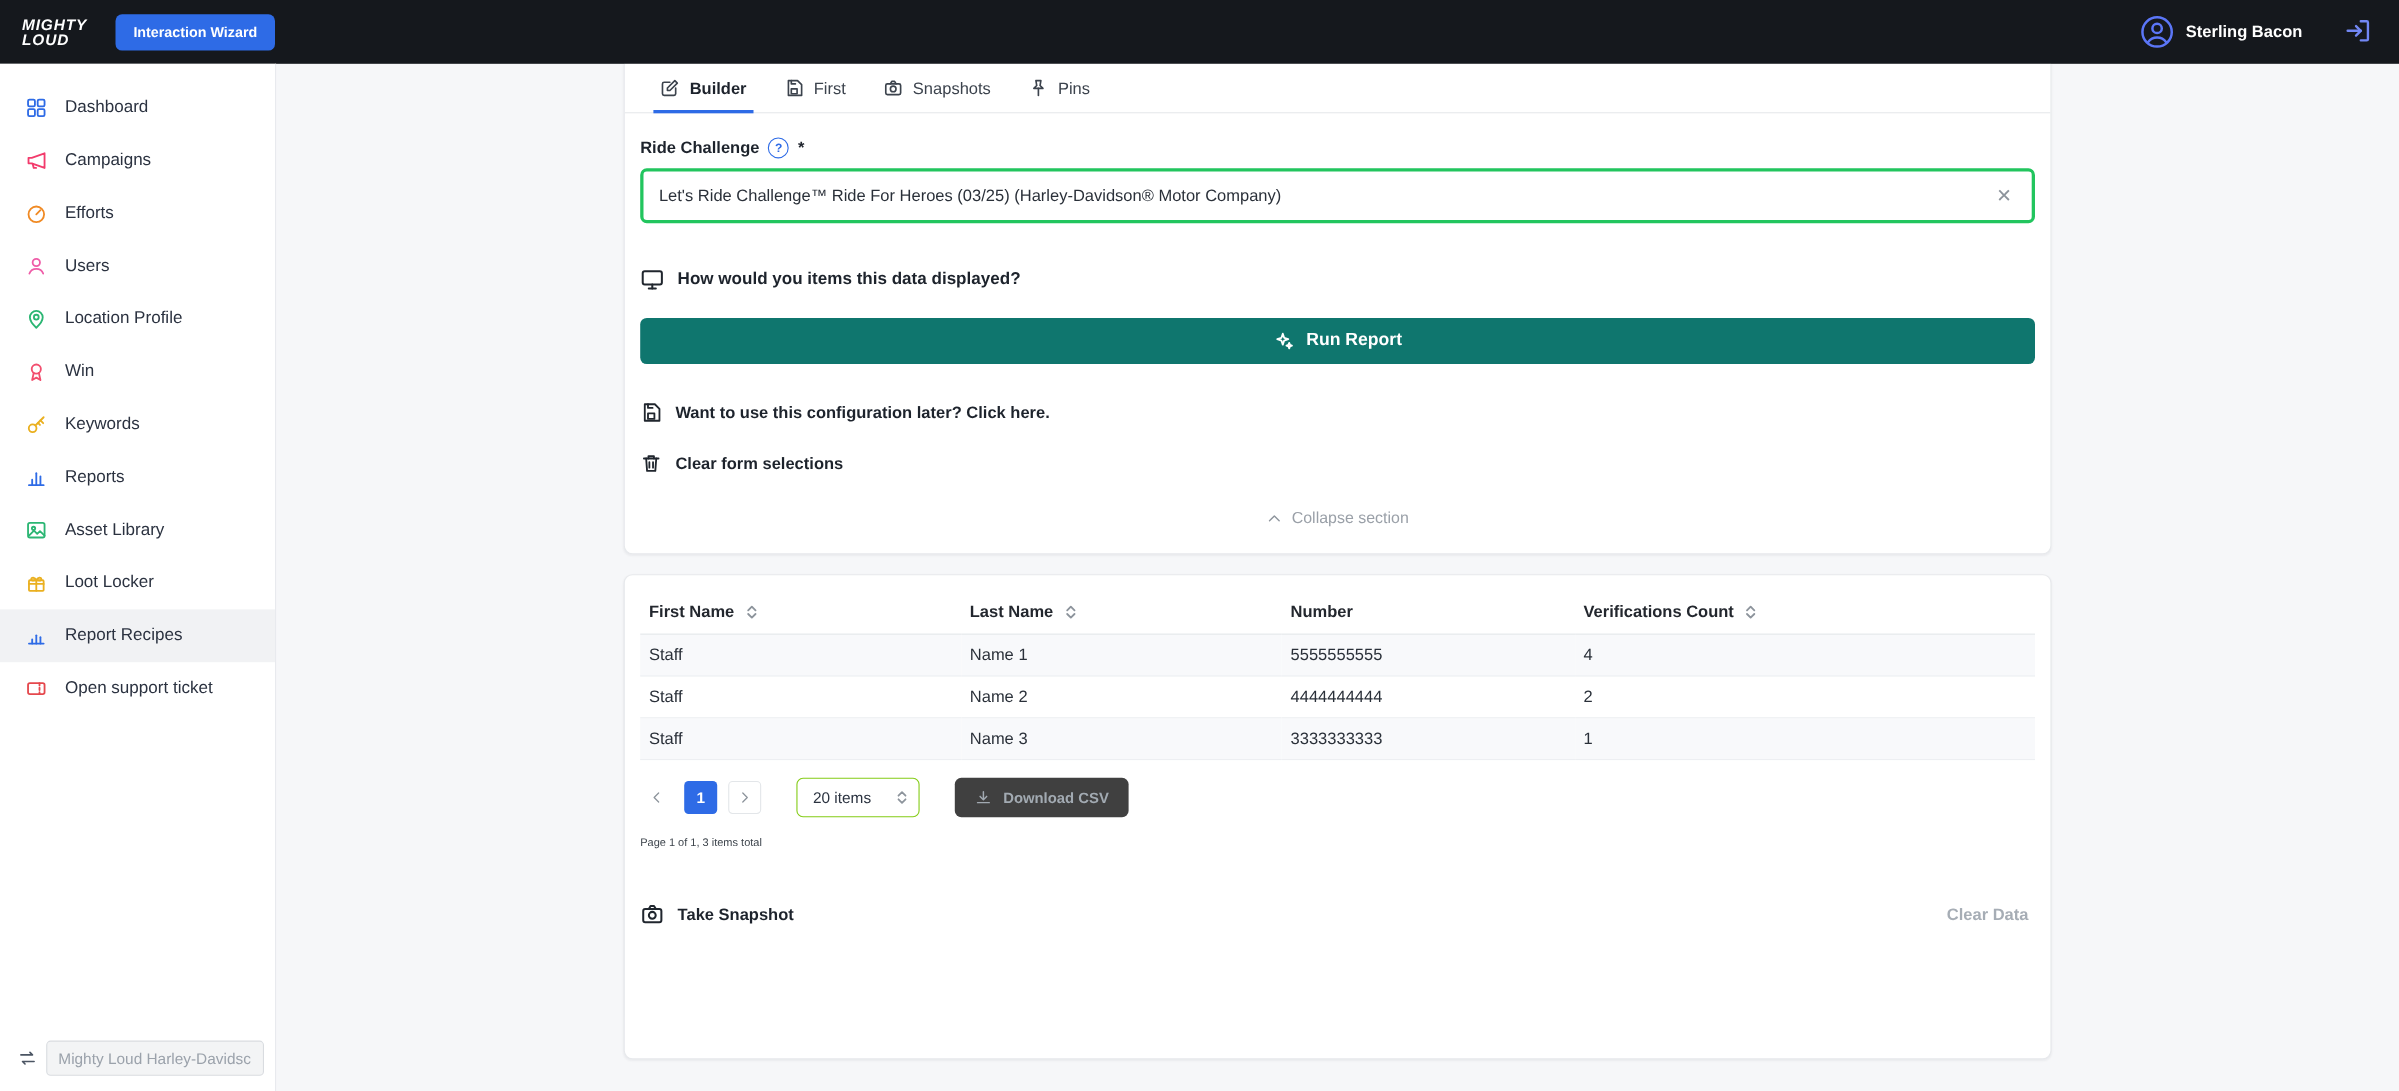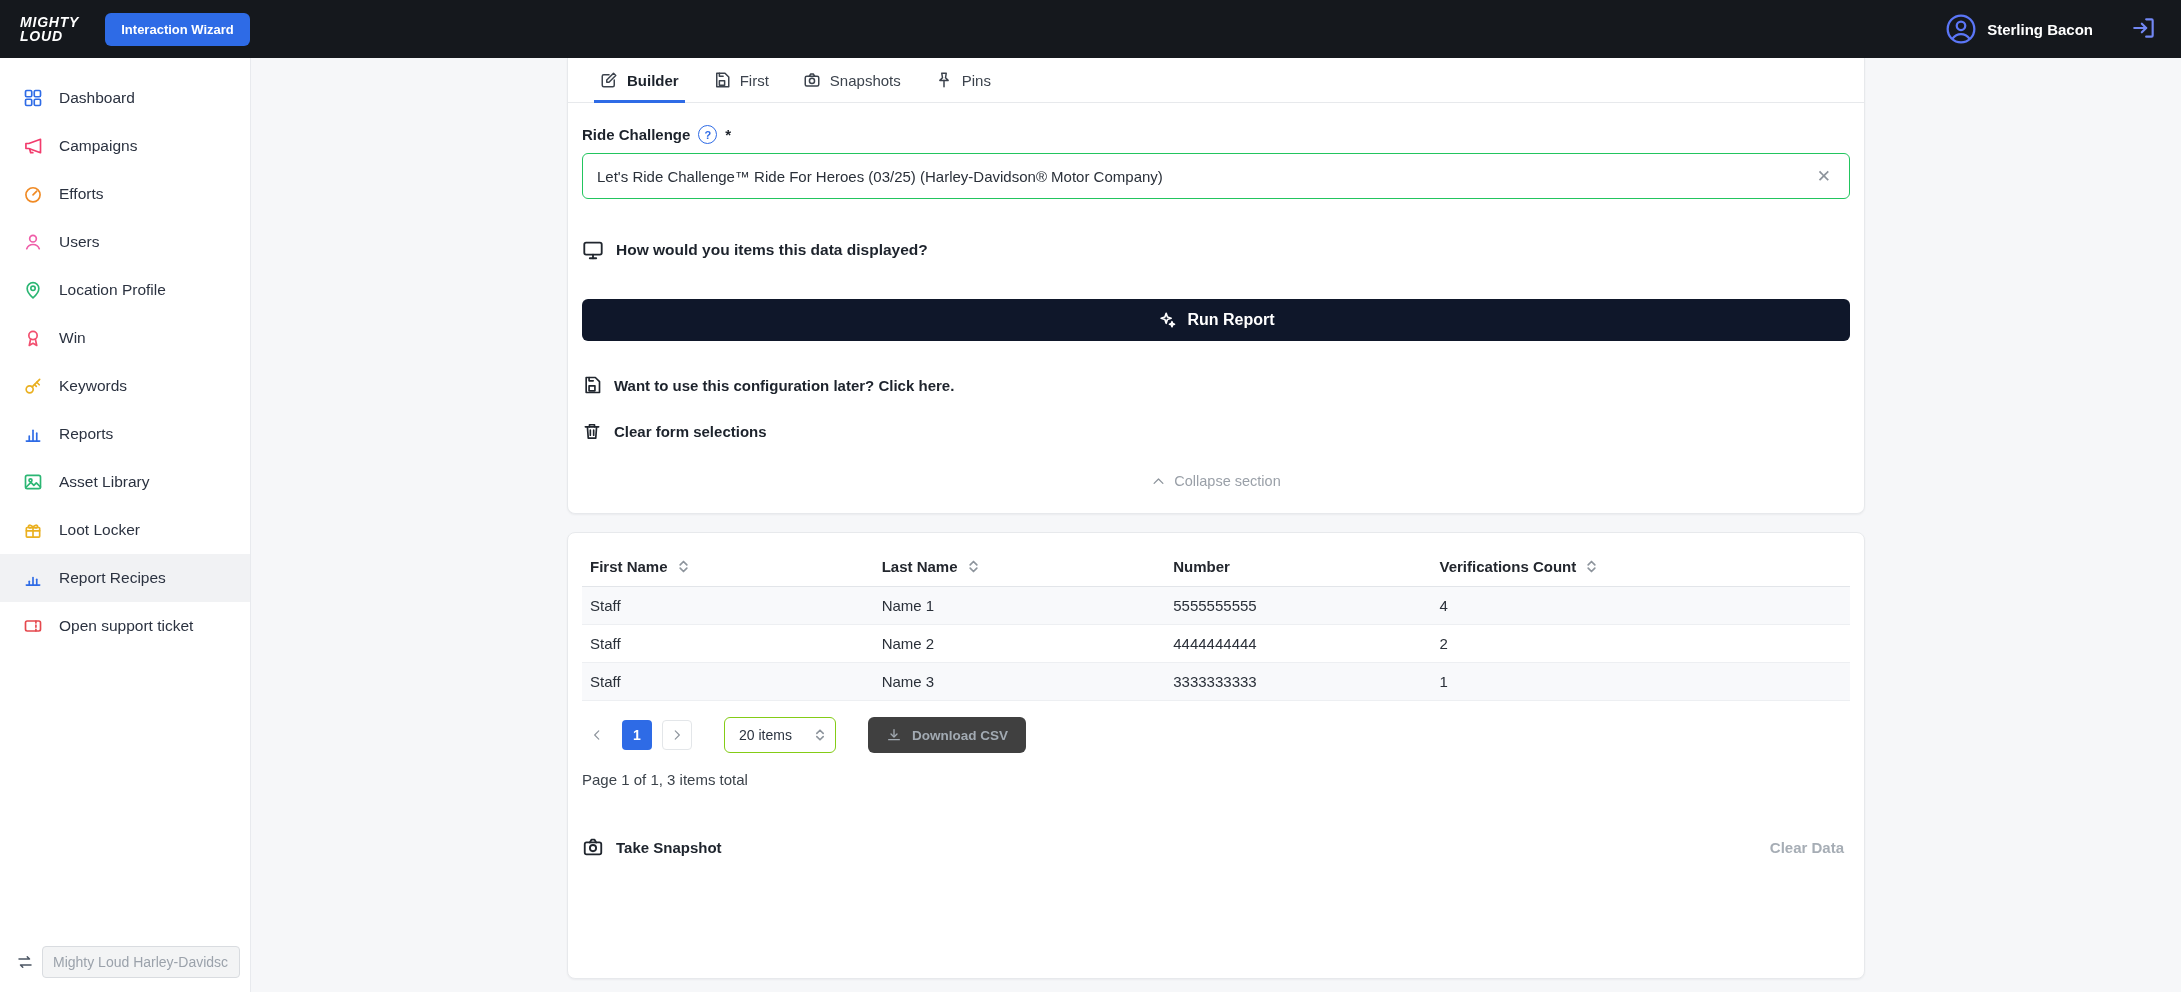--- a/index.html
+++ b/index.html
@@ -69,32 +69,32 @@
 
   .card-body{padding:22px 14px 24px;}
   .field-label-row{display:flex;align-items:center;gap:8px;font-size:15px;font-weight:700;color:#1d232c;}
   .info-badge{
     width:17px;height:17px;border:1.6px solid #2e6be6;border-radius:50%;color:#2e6be6;
     font-size:11px;font-weight:700;display:inline-flex;align-items:center;justify-content:center;
     cursor:pointer;
   }
   .req{color:#20252e;font-weight:700;}
   .select-box{
-    margin-top:9px;height:44px;border:1px solid #22c55e;border-radius:6px;
+    margin-top:9px;height:44px;border:3px solid #22c55e;border-radius:6px;
     display:flex;align-items:center;padding:0 14px;cursor:pointer;background:#fff;
   }
   .select-box .value{flex:1;font-size:15px;color:#2a3039;}
   .clear-x{background:none;border:none;color:#8d949c;font-size:17px;cursor:pointer;padding:2px 4px;}
 
   .q-row{display:flex;align-items:center;gap:12px;margin-top:40px;font-size:15.5px;font-weight:700;color:#1d232c;}
   .viz-text{margin-top:15px;font-size:15px;color:#20252e;}
   .viz-text b{font-weight:700;}
 
   .run-btn{
-    margin-top:38px;width:100%;height:42px;border:none;border-radius:6px;background:#0f172a;
+    margin-top:24px;width:100%;height:42px;border:none;border-radius:6px;background:#0f766e;
     color:#fff;font-family:inherit;font-size:16px;font-weight:700;cursor:pointer;
     display:flex;align-items:center;justify-content:center;gap:10px;
   }
 
   .action-row{display:flex;align-items:center;gap:12px;margin-top:34px;font-size:15px;font-weight:700;color:#1d232c;cursor:pointer;}
   .action-row.second{margin-top:26px;}
   .collapse-row{
     margin-top:32px;display:flex;align-items:center;justify-content:center;gap:8px;
     font-size:14.5px;color:#9aa0a8;cursor:pointer;
   }
@@ -126,21 +126,21 @@
   .size-select{
     margin-left:22px;min-width:112px;height:36px;border:1px solid #84cc16;border-radius:6px;
     display:flex;align-items:center;justify-content:space-between;padding:0 10px 0 14px;
     font-size:14px;color:#2b3340;cursor:pointer;background:#fff;box-sizing:border-box;gap:10px;
   }
   .csv-btn{
     margin-left:22px;height:36px;border:none;border-radius:6px;background:#404040;
     color:#a2aab2;font-family:inherit;font-size:13.5px;font-weight:700;padding:0 18px;
     display:flex;align-items:center;gap:10px;cursor:not-allowed;
   }
-  .page-summary{margin-top:18px;font-size:15px;color:#3c434b;}
+  .page-summary{margin-top:18px;font-size:10px;color:#3c434b;}
   .snapshot-row{margin-top:48px;display:flex;align-items:center;}
   .snapshot-left{display:flex;align-items:center;gap:12px;font-size:15px;font-weight:700;color:#1d232c;cursor:pointer;}
   .clear-data{margin-left:auto;background:none;border:none;font-family:inherit;font-size:15px;font-weight:700;color:#a6adb5;cursor:pointer;}
 
   
   .st-blue svg{stroke:#2e6be6;}  .st-pink svg{stroke:#f23b6c;}
   .st-orange svg{stroke:#f08a24;}.st-magenta svg{stroke:#ef5da8;}
   .st-green svg{stroke:#2bb673;} .st-rose svg{stroke:#f24f6f;}
   .st-amber svg{stroke:#eab020;} .st-red svg{stroke:#e5484d;}
   .st-dark svg{stroke:#20262e;}  .st-gray svg{stroke:#8d949c;}

